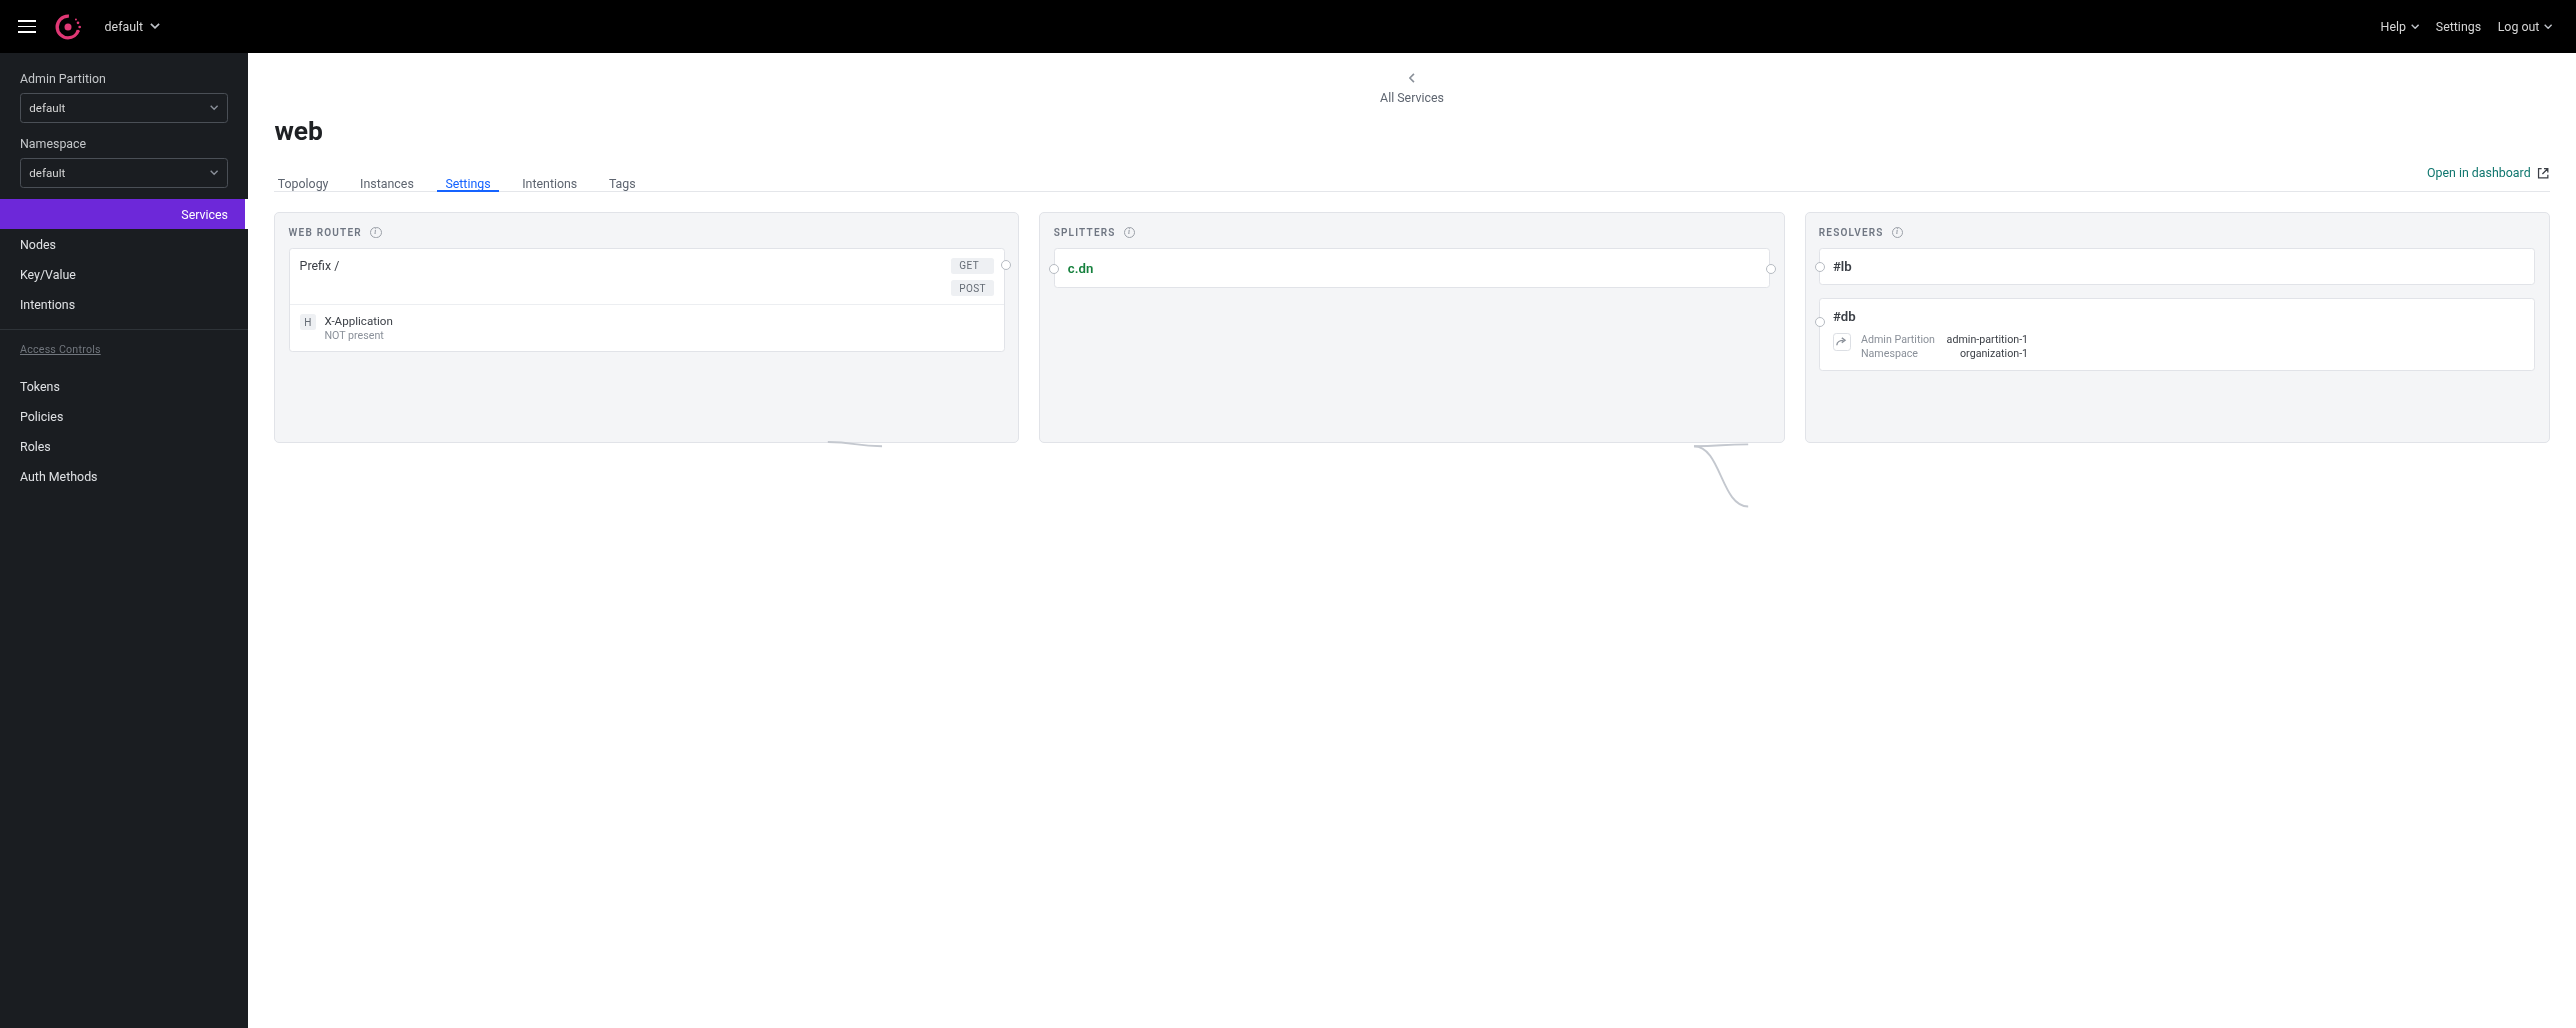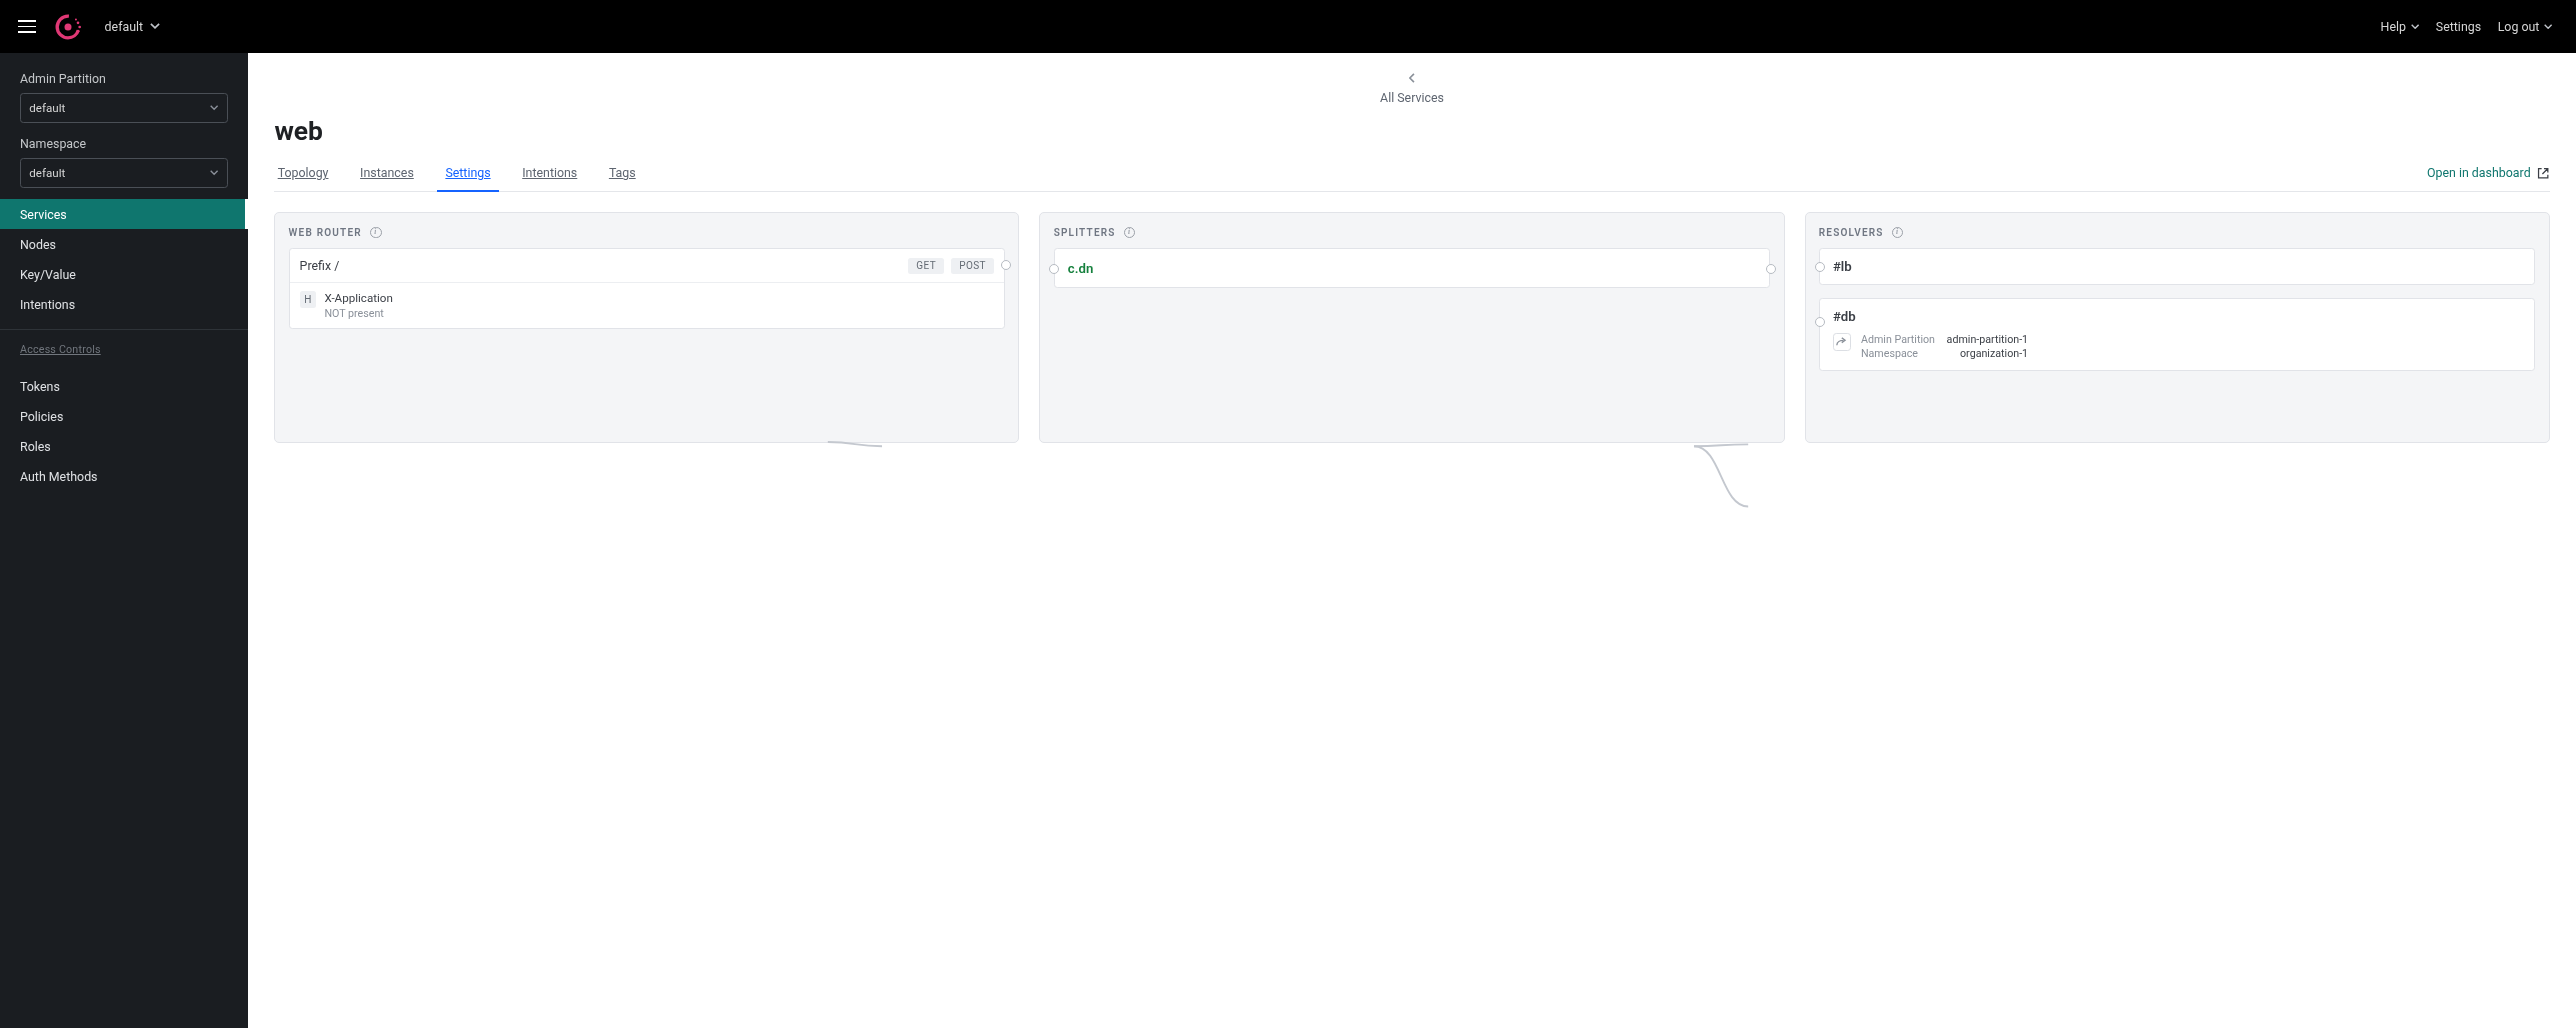--- a/index.html
+++ b/index.html
@@ -12,41 +12,41 @@
 .dc-picker { color:#d5d5d5; font-size:12.4px; display:flex; align-items:center; gap:6.6px; cursor:pointer; padding: 5px 6.6px; }
 .top-spacer { flex: 1; }
 .top-link { color:#d5d5d5; font-size:12.4px; padding: 5px 8.3px; display:flex; align-items:center; gap:5px; cursor:pointer; }
 .app { display:flex; height: calc(100vh - 53px); border-radius: 13px; }
 .sidebar { width: 248px; background:#1a1d21; color:#c4c7ca; padding:16.5px 0 16.5px 0; flex-shrink:0; }
 .sidebar-section-label { font-size:12.4px; color:#c4c7ca; padding: 1.7px 20px 6.6px 20px; }
 .sidebar-section-sublabel { font-size:10.7px; color:#71767d; padding: 1.7px 20px 6.6px 20px; letter-spacing:0.2px;text-decoration:underline; }
 .select-shell { margin:0 20px 11.6px 20px; border:0.8px solid #4a4f56; border-radius:3.3px; height:30px; display:flex; align-items:center; justify-content:space-between; padding:0 8.3px; color:#d5d5d5; font-size:11.6px; cursor:pointer; }
 .side-nav { margin-top:8.3px; }
 .side-item { height:30px; display:flex; align-items:center; padding:0 20px; color:#dfe1e4; font-size:12.4px; cursor:pointer; }
-.side-item.active { background:#0f766e; color:#fff; position:relative; }
+.side-item.active { background:#6d28d9; color:#fff; position:relative;justify-content:flex-end; }
 .side-item.active::after { content:""; position:absolute; right:0; top:0; bottom:0; width:3.3px; background:#fff; }
 .side-divider { height:0.8px; background:#2e3338; margin:10px 0 11.6px 0; }
 .main { flex:1; padding: 20px 26.4px; overflow:auto; }
 .breadcrumb { display:flex; align-items:center; gap:6.6px; color:#5e6570; font-size:12.4px; cursor:pointer; margin-bottom:11.6px;flex-direction:column; }
 .page-title { font-size:26.4px; font-weight:700; color:#1f2124; margin-bottom:8.3px; }
 .tabbar { display:flex; align-items:center; border-bottom:0.8px solid #e4e6ea; height:38px; }
-.tab { padding: 0 3.3px; margin-right: 25px; height:100%; display:flex; align-items:center; color:#5e6570; font-size:12.4px; cursor:pointer; position:relative;text-decoration:underline; }
+.tab { padding: 0 3.3px; margin-right: 25px; height:100%; display:flex; align-items:flex-end; color:#5e6570; font-size:12.4px; cursor:pointer; position:relative; }
 .tab.active { color:#1563ff; }
 .tab.active::after { content:""; position:absolute; left:-5px; right:-5px; bottom:-0.8px; height:2.5px; background:#1563ff; }
 .tab-spacer { flex:1; }
 .dash-link { display:flex; align-items:center; gap:6.6px; color:#0f766e; font-size:12.4px; cursor:pointer; }
 .panels { display:flex; gap:20px; margin-top:20px; align-items:stretch; }
 .panel { flex:1; background:#f4f5f7; border:0.8px solid #e1e3e8; border-radius:5px; padding:13.2px 13.2px 13.2px 13.2px; min-height:231px; position:relative; }
 .panel-header { display:flex; align-items:center; gap:8.3px; color:#6f7682; font-size:10px; letter-spacing:1.2px; font-weight:600; margin-bottom:10px; }
 .info-circle { width:11.6px; height:11.6px; border:1.2px solid #9ba0a8; border-radius:50%; position:relative; }
 .info-circle::after { content:"i"; position:absolute; font-size:7.4px; font-style:italic; font-family: Georgia, serif; color:#9ba0a8; left:50%; top:50%; transform:translate(-50%,-52%); }
 .card { background:#fff; border:0.8px solid #e1e3e8; border-radius:3.3px; }
 .route-card .row1 { display:flex; align-items:flex-start; padding:8.3px 10px; border-bottom:0.8px solid #eceef1; }
 .route-card .prefix { color:#3b3f46; font-size:12.4px; }
-.route-card .methods { margin-left:auto; display:flex; gap:6.6px; }
+.route-card .methods { margin-left:auto; display:flex; gap:6.6px;flex-direction:column; }
 .method-chip { background:#eef0f3; color:#646b74; font-size:10px; padding:2.5px 8.3px; border-radius:2.5px; letter-spacing:0.4px; }
 .route-card .row2 { display:flex; align-items:flex-start; gap:8.3px; padding:8.3px 10px; }
 .h-chip { background:#eef0f3; color:#646b74; font-size:10px; width:16.5px; height:16.5px; display:flex; align-items:center; justify-content:center; border-radius:2.5px; }
 .header-name { color:#3b3f46; font-size:11.6px; }
 .header-cond { color:#8a9099; font-size:10.7px; margin-top:1.7px; }
 .splitter-card { padding:11.6px 13.2px; color:#15803d; font-size:13.2px; font-weight:600; }
 .resolver-card { padding:10px 13.2px; color:#3b3f46; }
 .resolver-card + .resolver-card { margin-top:13.2px; }
 .resolver-title { font-size:13.2px; font-weight:600; }
 .resolver-body { display:flex; gap:10px; margin-top:8.3px; align-items:flex-start; }

